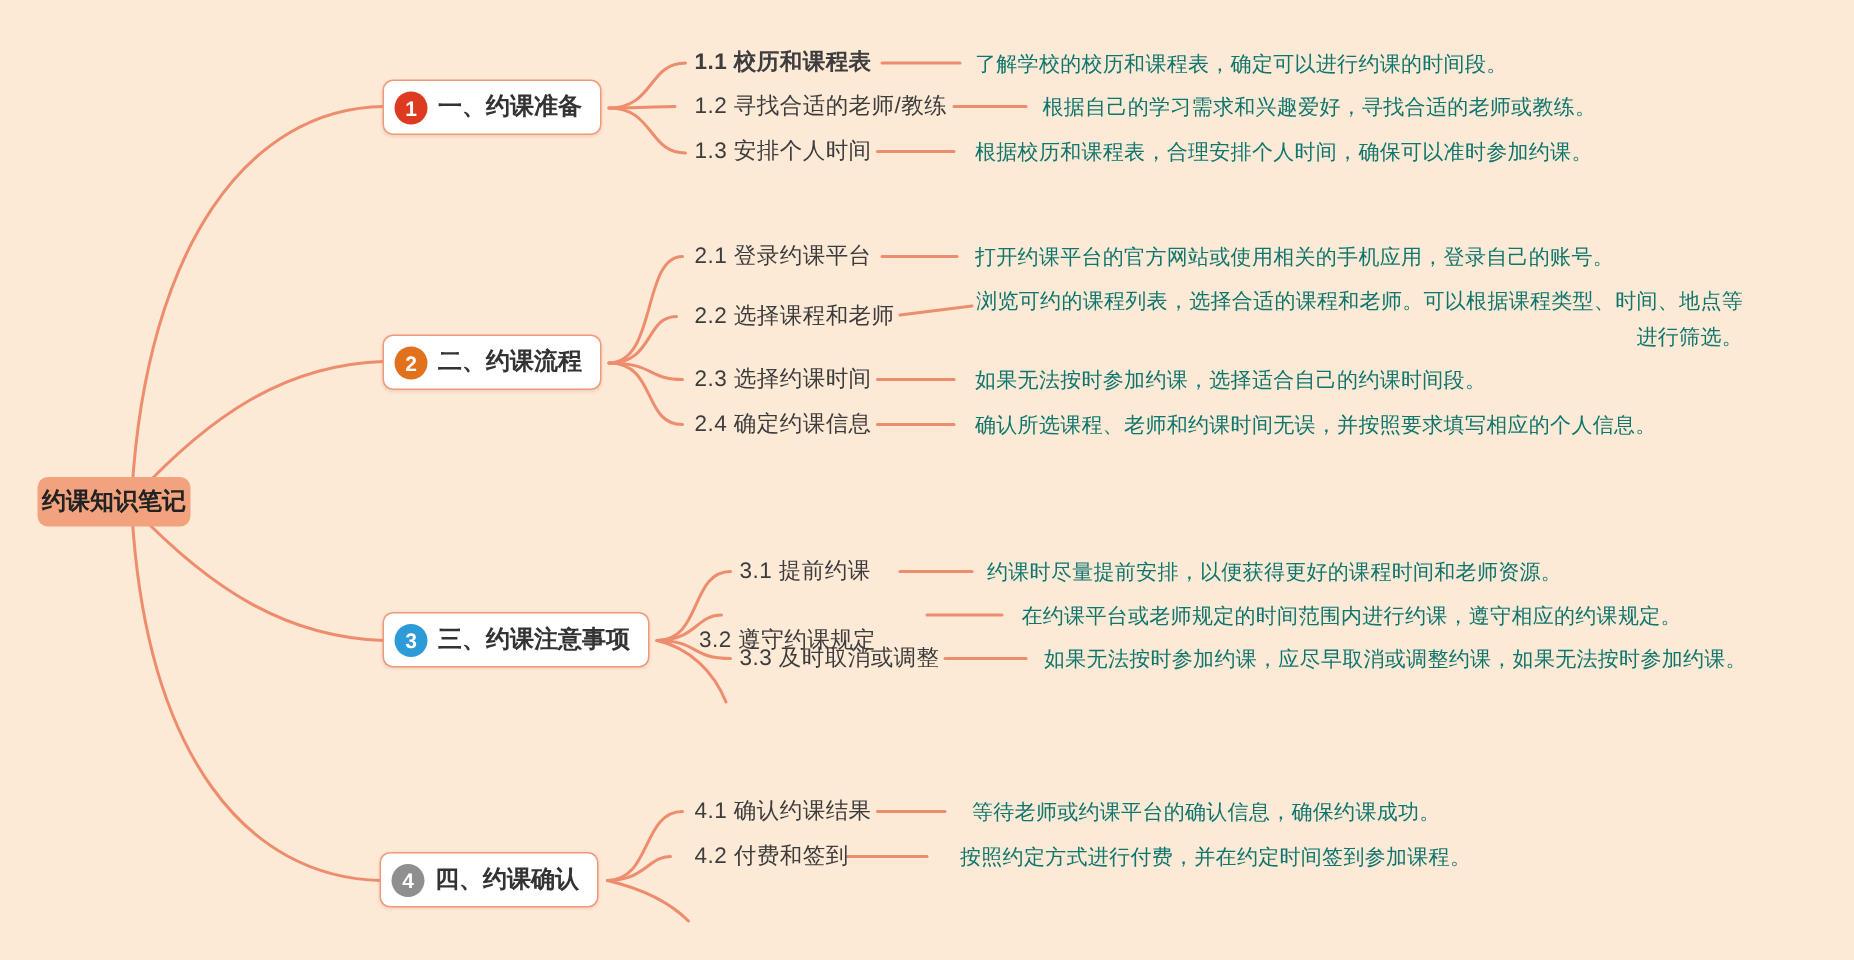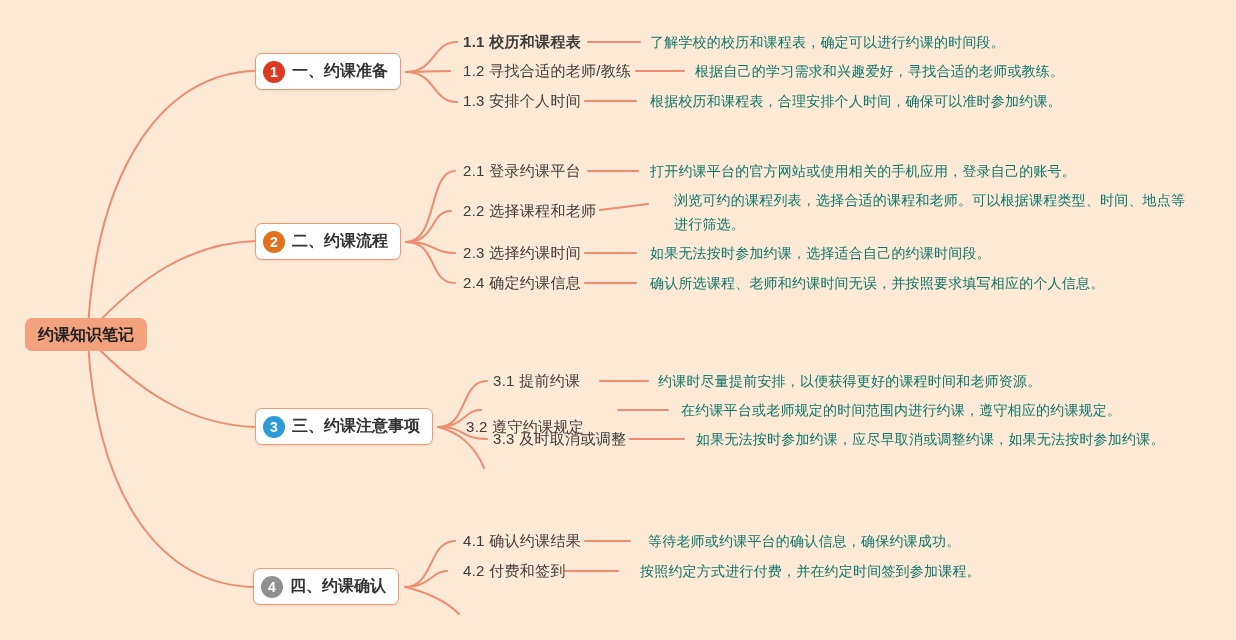--- a/index.html
+++ b/index.html
@@ -4,21 +4,21 @@
 <style>
   html,body{margin:0;padding:0;}
   body{font-family:"Liberation Sans","DejaVu Sans",sans-serif;}
   .canvas{
     position:relative;width:1236px;height:640px;overflow:hidden;
     background:#fce9d6;
   }
   .wires{position:absolute;left:0;top:0;z-index:1;}
   .root{
     position:absolute;z-index:3;background:#f2a37e;border-radius:7px;
-    height:33px;line-height:33px;padding:0 13px;font-size:16px;
+    height:33px;line-height:33px;padding:0 3px;font-size:16px;
     font-weight:bold;color:#222;white-space:nowrap;
   }
   .topic{
     position:absolute;z-index:3;display:flex;align-items:center;gap:7px;
     background:#ffffff;border:1.5px solid #f0987a;border-radius:7px;
     padding:0 12px 0 7px;height:37px;box-sizing:border-box;
     font-size:16px;font-weight:600;color:#333;white-space:nowrap;
     box-shadow:0 1px 2px rgba(180,120,90,.18);
   }
   .badge{
@@ -95,21 +95,21 @@
   <div class="sub-label" style="left:463px;top:91px;">1.3 安排个人时间</div>
   <div class="desc" style="left:650px;top:91px;">根据校历和课程表，合理安排个人时间，确保可以准时参加约课。</div>
 
   <div class="topic" style="left:255px;top:223px;">
     <span class="badge" style="background: rgb(226, 113, 29);">2</span>
     <span>二、约课流程</span>
   </div>
   <div class="sub-label" style="left:463px;top:161px;">2.1 登录约课平台</div>
   <div class="desc" style="left:650px;top:161px;">打开约课平台的官方网站或使用相关的手机应用，登录自己的账号。</div>
   <div class="sub-label" style="left:463px;top:201px;">2.2 选择课程和老师</div>
-  <div class="desc wrap" style="left:674px;top:188px;">浏览可约的课程列表，选择合适的课程和老师。可以根据课程类型、时间、地点等进行筛选。</div>
+  <div class="desc wrap" style="left:646px;top:188px;text-align:right;">浏览可约的课程列表，选择合适的课程和老师。可以根据课程类型、时间、地点等进行筛选。</div>
   <div class="sub-label" style="left:463px;top:243px;">2.3 选择约课时间</div>
   <div class="desc" style="left:650px;top:243px;">如果无法按时参加约课，选择适合自己的约课时间段。</div>
   <div class="sub-label" style="left:463px;top:273px;">2.4 确定约课信息</div>
   <div class="desc" style="left:650px;top:273px;">确认所选课程、老师和约课时间无误，并按照要求填写相应的个人信息。</div>
 
   <div class="topic" style="left:255px;top:408px;">
     <span class="badge" style="background: rgb(45, 155, 216);">3</span>
     <span>三、约课注意事项</span>
   </div>
   <div class="sub-label" style="left:493px;top:371px;">3.1 提前约课</div>

